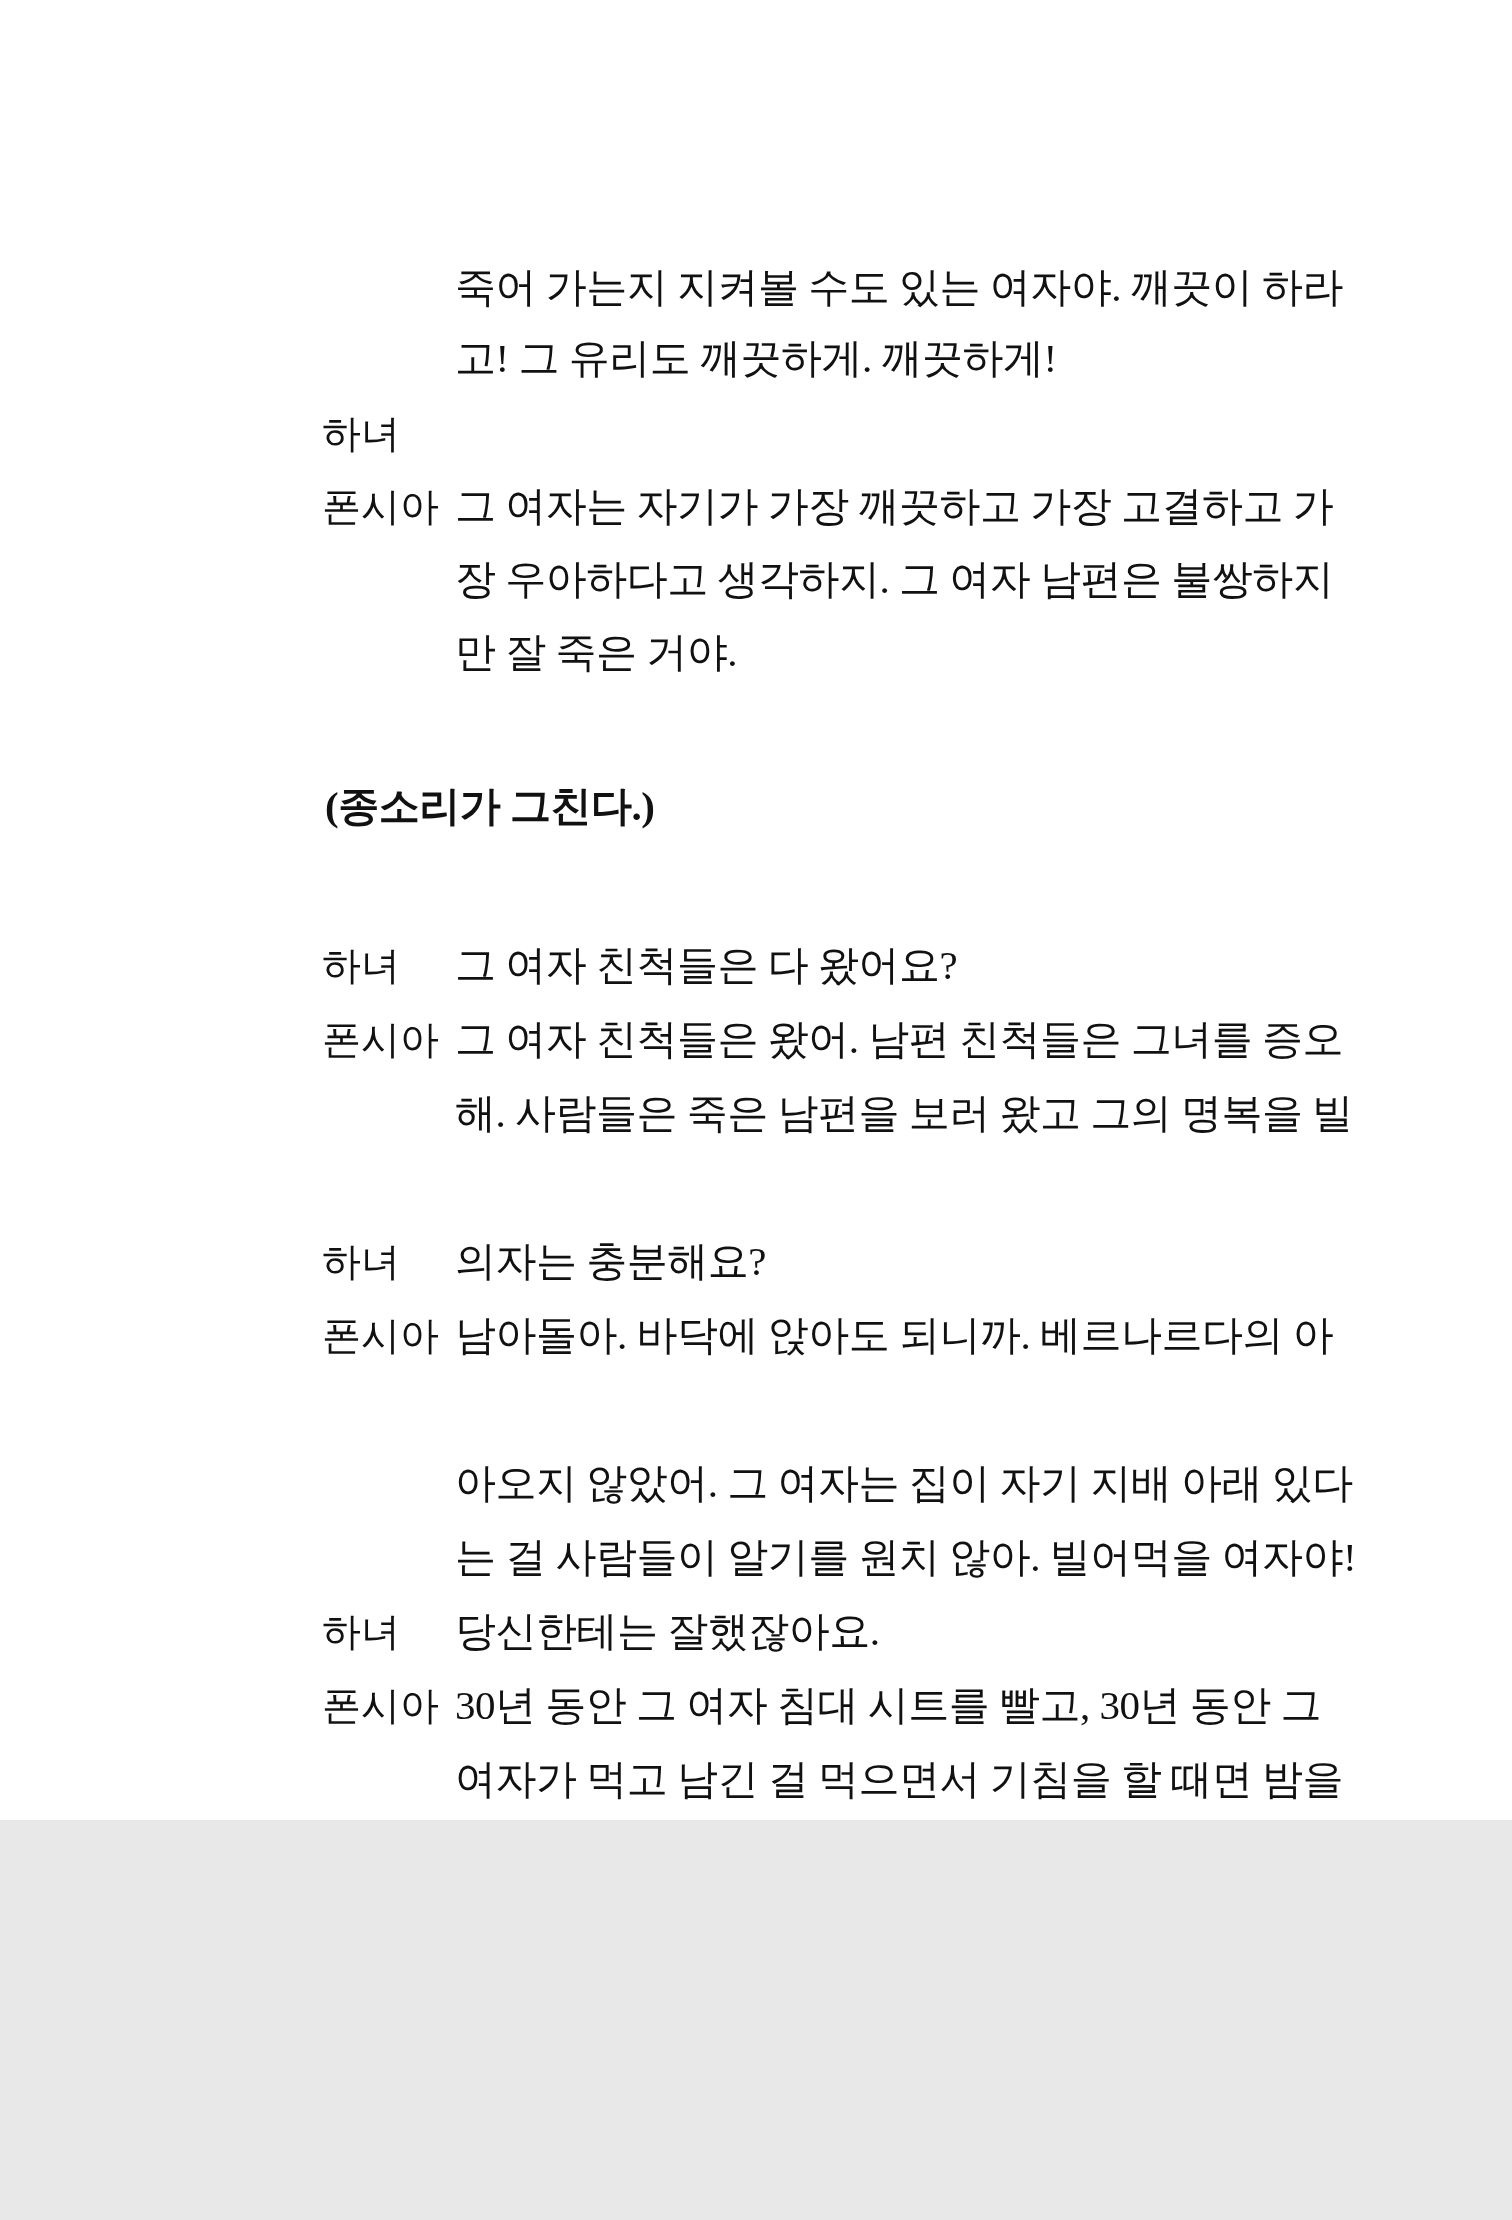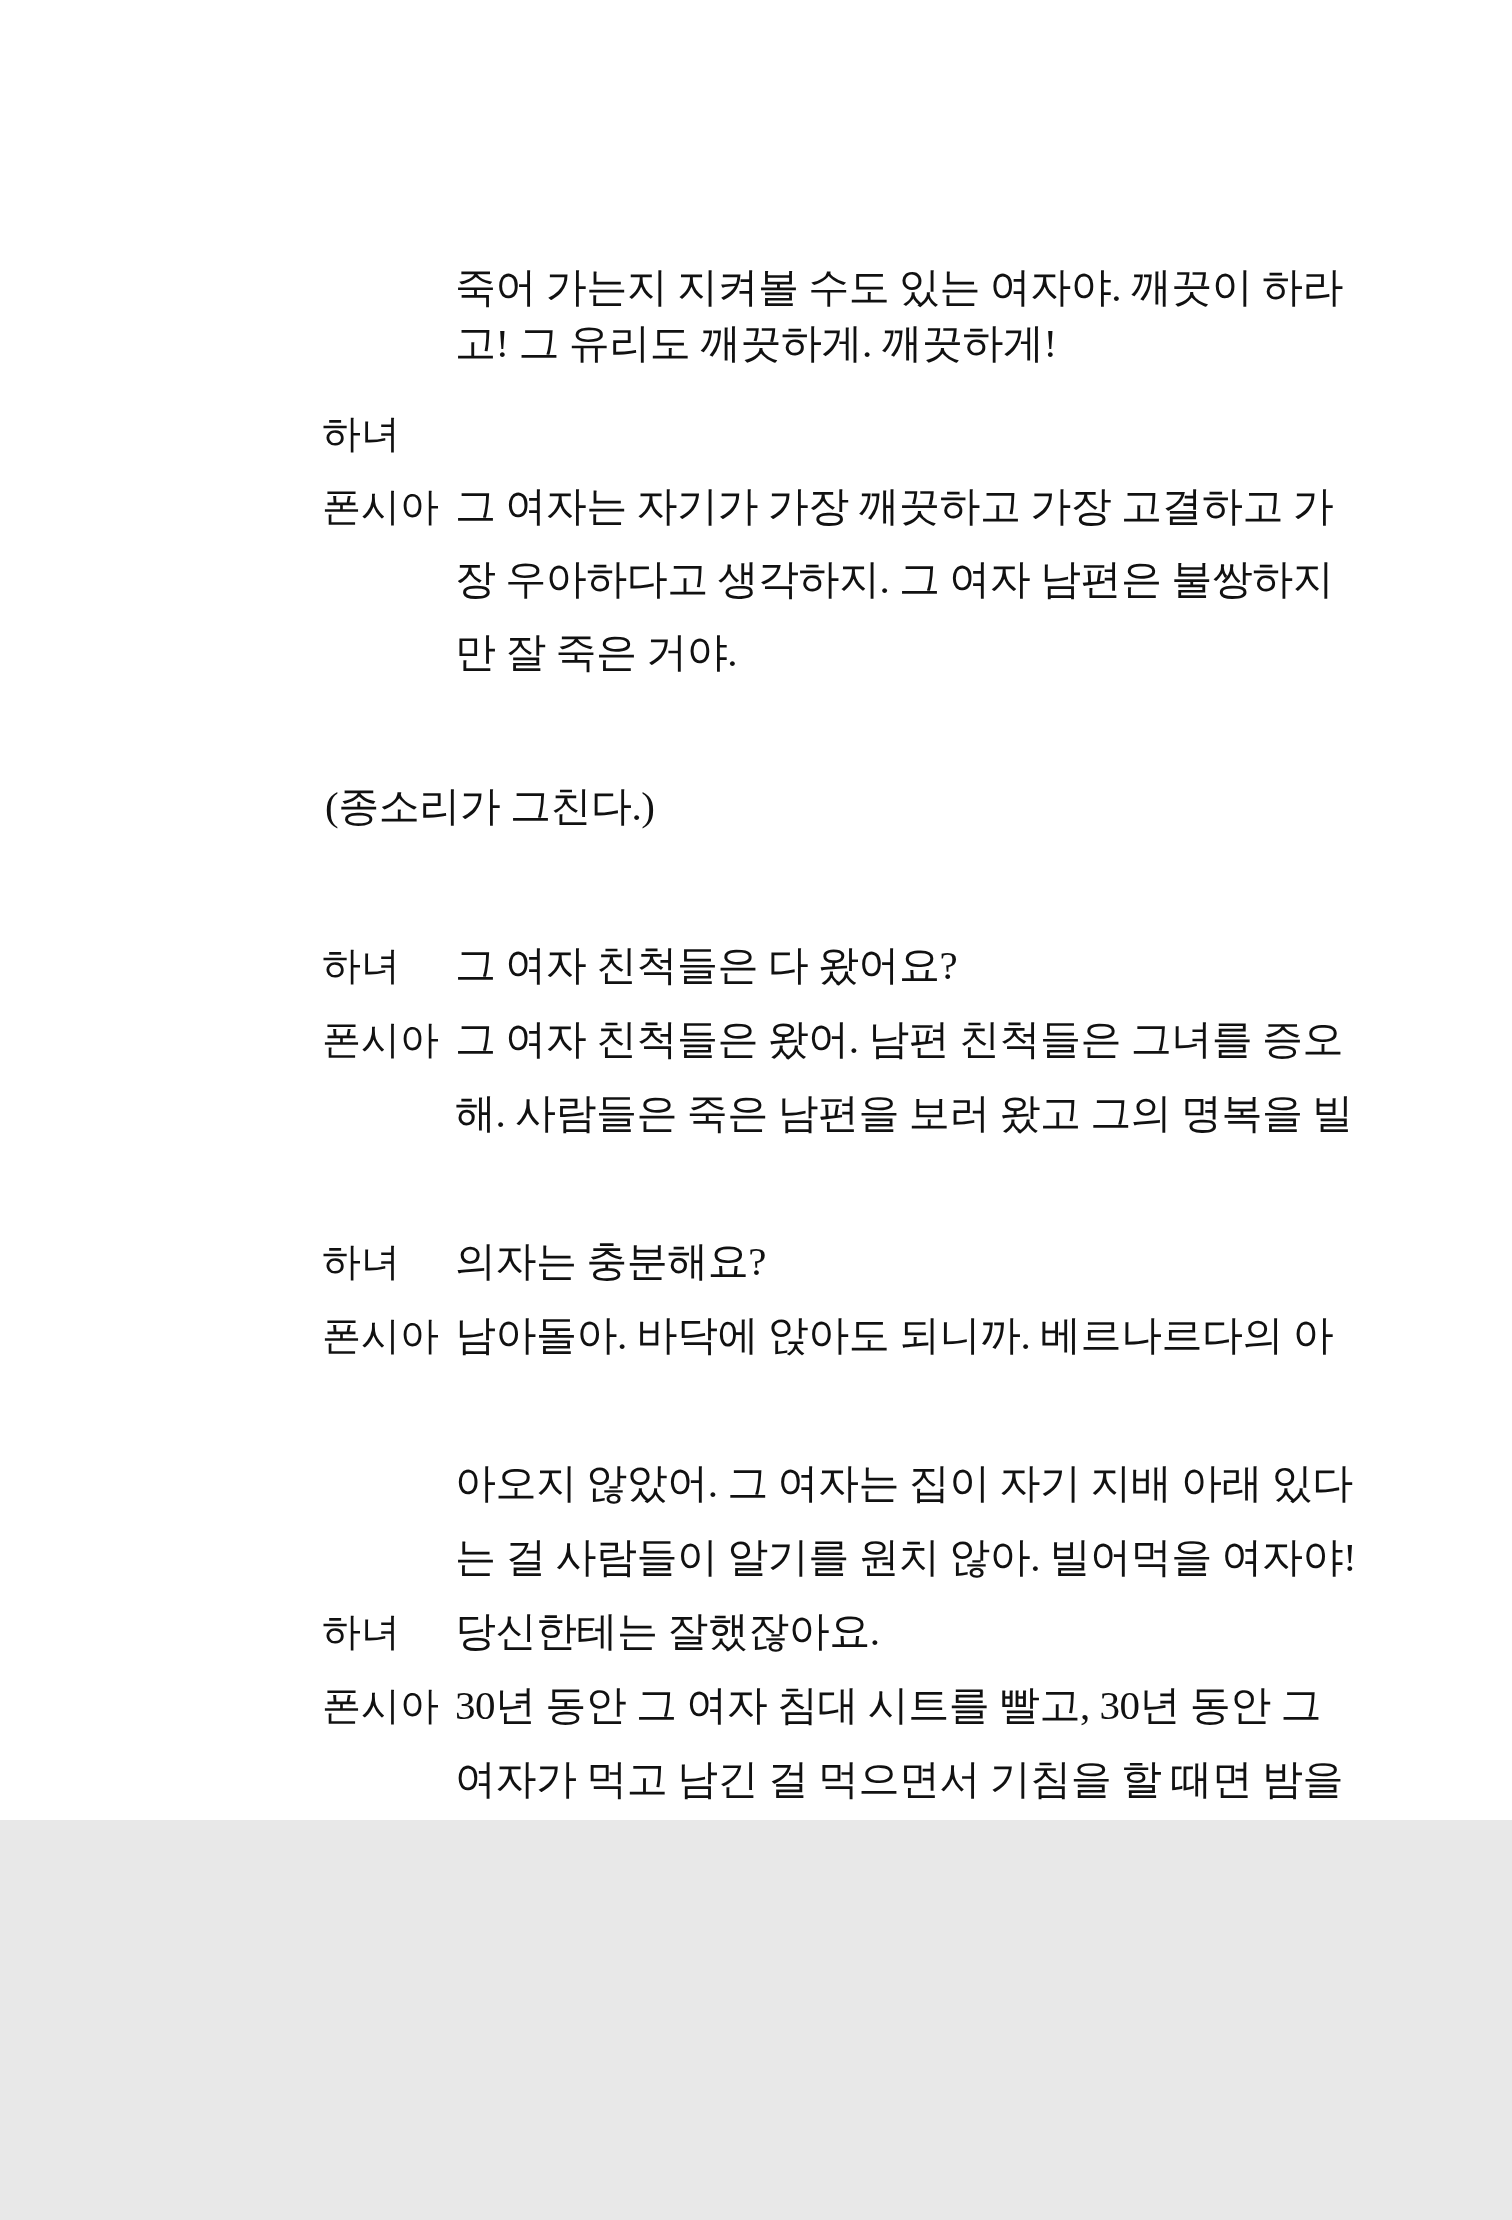--- a/index.html
+++ b/index.html
@@ -35,40 +35,41 @@
     font-weight: 400;
     font-size: 39px;
     letter-spacing: 0;
   }
   .dialogue {
     display: block;
     margin-left: 455px;
   }
   .stage .dialogue {
     margin-left: 325px;
+    font-weight: bold;
   }
   .page-number-row {
     position: absolute;
     left: 322px;
     width: 958px;
     height: 60px;
     line-height: 60px;
     font-size: 40px;
     text-align: center;
   }
 </style>
 </head>
 <body>
 
 <div class="page">
 
   <div class="line" style="top:250px">
     <span class="dialogue">죽어 가는지 지켜볼 수도 있는 여자야. 깨끗이 하라</span>
   </div>
-  <div class="line" style="top:306px">
+  <div class="line" style="top:321px">
     <span class="dialogue">고! 그 유리도 깨끗하게. 깨끗하게!</span>
   </div>
   <div class="line" style="top:396px">
     <span class="speaker">하녀</span>
   </div>
   <div class="line" style="top:469px">
     <span class="speaker">폰시아</span>
     <span class="dialogue">그 여자는 자기가 가장 깨끗하고 가장 고결하고 가</span>
   </div>
   <div class="line" style="top:542px">

